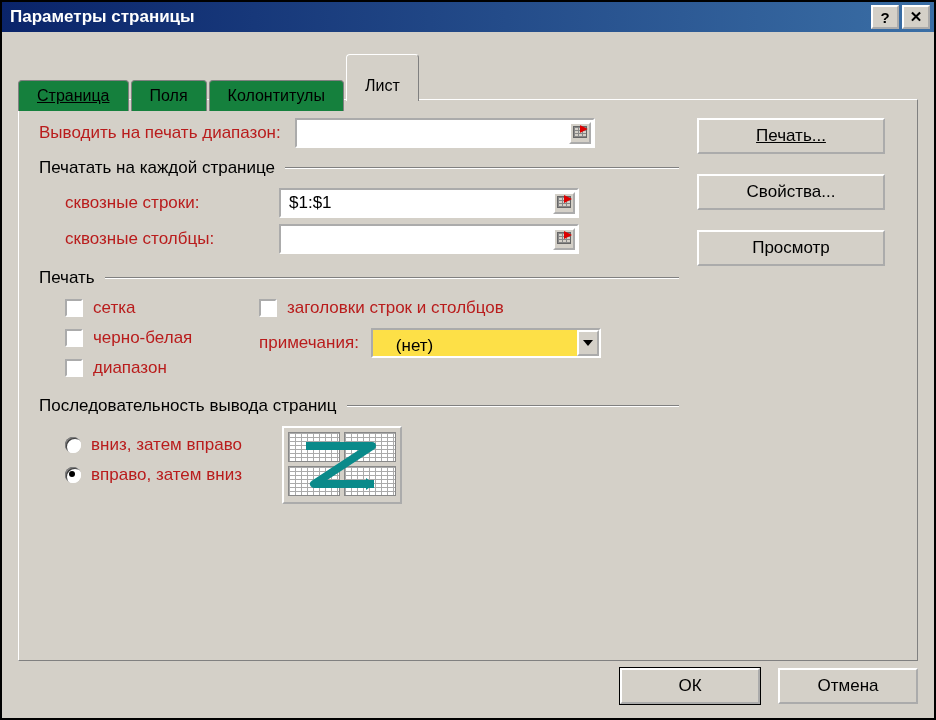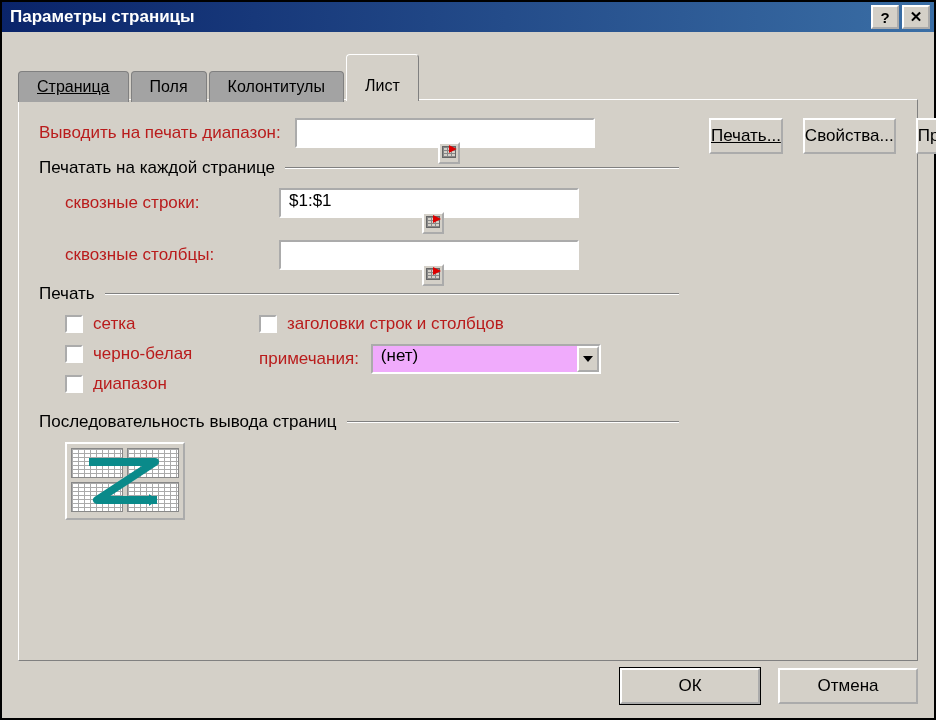--- a/index.html
+++ b/index.html
@@ -47,27 +47,27 @@
   
   .tabstrip {
     display: flex;
     align-items: flex-end;
     margin-top: 8px;
     position: relative;
     z-index: 2;
   }
   .tab {
     padding: 6px 18px 6px 18px;
-    background: #a3a3a3;
+    background: #15803d;
     border: 1px solid #808080;
     border-bottom: none;
     border-radius: 4px 4px 0 0;
     margin-right: 2px;
     position: relative;
-    top: 3px;
+    top: 12px;
     cursor: pointer;
     font-size: 16px;
   }
   .tab.active {
     background: #d4d0c8;
     border-color: #fff #808080 #d4d0c8 #fff;
     font-weight: normal;
     top: 2px;
     padding-top: 22px;
     z-index: 3;
@@ -92,21 +92,20 @@
   }
 
   .edit {
     height: 30px;
     background: #fff;
     border: 2px inset #fff;
     display: flex; align-items: center;
     padding: 0 2px 0 6px;
     font-size: 17px;
     position: relative;
-    flex-direction: column;
   }
   .edit input {
     border: none; outline: none;
     width: 100%; height: 100%;
     font-family: inherit; font-size: 17px;
     background: transparent;
   }
   .refpicker {
     width: 22px; height: 22px;
     margin-left: 4px;
@@ -130,23 +129,23 @@
     content: "";
     position: absolute;
     right: 1px; top: 1px;
     width: 8px; height: 8px;
     background: #d00;
     clip-path: polygon(0 0, 100% 50%, 0 100%);
   }
 
   .right-buttons {
     position: absolute;
-    right: 20px; top: 18px;
+    right: 32px; top: 18px;
     width: 188px;
-    display: flex; flex-direction: row; gap: 20px;
+    display: flex; flex-direction: column; gap: 20px;
   }
   .btn3d {
     height: 36px;
     background: #d4d0c8;
     border: 2px outset #fff;
     display: flex; align-items: center; justify-content: center;
     font-size: 17px;
     cursor: pointer;
   }
   .btn3d .ul { text-decoration: underline; }
@@ -194,24 +193,24 @@
     content: "";
     position: absolute;
     left: 4px; top: 4px;
     width: 6px; height: 6px;
     background: #000;
     border-radius: 50%;
   }
 
   .combo {
     height: 30px;
-    background: #f0abfc;
+    background: #fde047;
     border: 2px inset #fff;
-    display: flex; align-items: flex-start;
-    padding-left: 8px;
+    display: flex; align-items: flex-end;
+    padding-left: 23px;
     font-size: 17px;
     width: 230px;
   }
   .combo span { flex: 1; }
   .combo .dd {
     width: 22px; height: 100%;
     background: #d4d0c8;
     border: 2px outset #fff;
     display: flex; align-items: center; justify-content: center;
     cursor: pointer;
@@ -305,21 +304,21 @@
             <div class="refpicker"></div>
           </div>
         </div>
 
         <div class="group">
           <div class="group-title-row">
             <span class="group-title">Печатать на каждой странице</span>
             <div class="group-line"></div>
           </div>
 
-          <div class="row" style="padding-left:26px; gap:14px; margin-bottom:22px;">
+          <div class="row" style="padding-left:26px; gap:14px; margin-bottom:6px;">
             <span class="label" style="width:200px;">сквозные строки:</span>
             <div class="edit" style="width:300px;">
               <input value="$1:$1" style="">
               <div class="refpicker"></div>
             </div>
           </div>
           <div class="row" style="padding-left:26px; gap:14px;">
             <span class="label" style="width:200px;">сквозные столбцы:</span>
             <div class="edit" style="width:300px;">
               <input value="" style="">
@@ -365,20 +364,30 @@
           </div>
         </div>
 
         <div class="group" style="margin-top:8px;">
           <div class="group-title-row">
             <span class="group-title">Последовательность вывода страниц</span>
             <div class="group-line"></div>
           </div>
 
           <div style="display:flex; align-items:center; gap:40px; padding-left:26px;">
+            <div>
+              <div class="row">
+                  <div class="radio"></div>
+                <span class="label">вниз, затем вправо</span>
+                </div>
+              <div class="row">
+                  <div class="radio on"></div>
+                <span class="label">вправо, затем вниз</span>
+                </div>
+            </div>
             <div class="order-illust">
               <div class="sheet-pair">
                   <div class="mini-sheet"></div>
                   <div class="mini-sheet"></div>
                 </div>
               <div class="sheet-pair">
                   <div class="mini-sheet"></div>
                   <div class="mini-sheet"></div>
                 </div>
               <svg class="z-arrow" viewBox="0 0 84 62">

